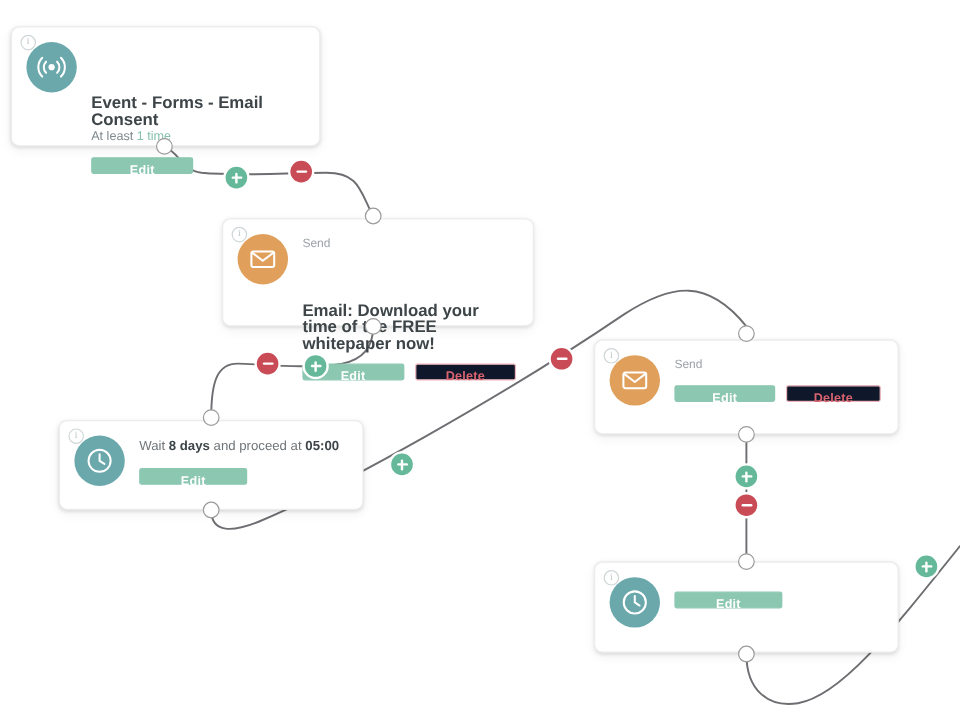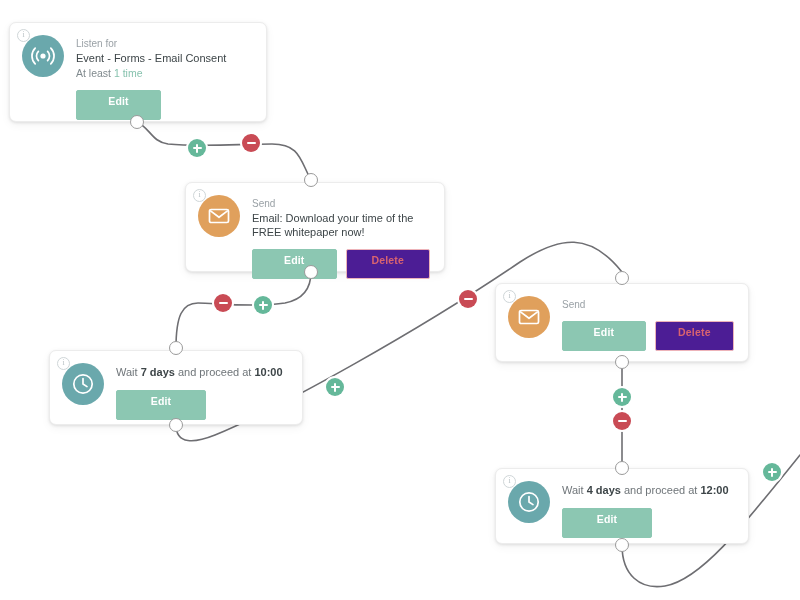--- a/index.html
+++ b/index.html
@@ -31,34 +31,34 @@
   .node-icon{
     flex:0 0 auto;width:42px;height:42px;border-radius:50%;
     display:flex;align-items:center;justify-content:center;margin-right:12px;
   }
   .node-icon.teal{background:#6aa8ac;}
   .node-icon.orange{background:#e0a05c;}
   .node-icon svg{display:block;}
   .card-content{flex:1 1 auto;min-width:0;padding-top:2px;}
 
   .lbl-sub{font-size:10px;color:#9aa1a6;line-height:13px;margin-bottom:1px;}
-  .lbl-title{font-size:11px;color:#3d4548;font-weight:normal;line-height:14px;}
+  .lbl-title{font-size:14px;color:#3d4548;font-weight:bold;line-height:14px;margin-top:41px;}
   .lbl-meta{font-size:10.5px;color:#808a8e;line-height:14px;margin-top:1px;}
   .lbl-meta .accent{color:#87c2ae;}
   .lbl-wait{font-size:11px;color:#6f7579;line-height:15px;}
   .lbl-wait b{color:#3d4548;font-weight:bold;}
 
   .btn-row{display:flex;gap:9px;margin-top:10px;}
   .btn{
-    box-sizing:border-box;height:30px;line-height:20px;
+    box-sizing:border-box;height:14px;line-height:20px;
     font-size:10.5px;font-weight:bold;text-align:center;
     border-radius:2px;cursor:pointer;letter-spacing:.2px;
   }
   .btn-edit{background:#8cc7b2;color:#ffffff;border:1px solid #8cc7b2;width:85px;}
-  .btn-delete{background:#4c1d95;color:#d9636f;border:1px solid #edb3b9;width:85px;}
+  .btn-delete{background:#0f172a;color:#d9636f;border:1px solid #edb3b9;width:85px;}
   .btn-edit.wide{width:90px;}
 
   
   .port{
     position:absolute;width:14px;height:14px;border-radius:50%;
     background:#ffffff;border:1px solid #9a9a9a;box-sizing:border-box;
     transform:translate(-50%,-50%);
   }
   .cbtn{
     position:absolute;width:18px;height:18px;border-radius:50%;
@@ -92,21 +92,20 @@
     <span class="card-info">i</span>
     <div class="card-body">
       <div class="node-icon teal">
         <svg width="26" height="26" viewBox="0 0 26 26">
           <circle cx="13" cy="13" r="2.6" fill="#ffffff"></circle>
           <path d="M8.4 8.4a6.5 6.5 0 0 0 0 9.2M17.6 8.4a6.5 6.5 0 0 1 0 9.2" stroke="#ffffff" stroke-width="1.7" fill="none" stroke-linecap="round"></path>
           <path d="M5.2 5.2a11 11 0 0 0 0 15.6M20.8 5.2a11 11 0 0 1 0 15.6" stroke="#ffffff" stroke-width="1.7" fill="none" stroke-linecap="round"></path>
         </svg>
       </div>
       <div class="card-content">
-        <div class="lbl-sub">Listen for</div>
         <div class="lbl-title">Event - Forms - Email Consent</div>
         <div class="lbl-meta"><span>At least </span><span class="accent">1 time</span></div>
         <div class="btn-row">
           <div class="btn btn-edit">Edit</div>
         </div>
       </div>
     </div>
   </div>
   <div class="port" style="left:137px;top:122px;"></div>
 
@@ -135,21 +134,21 @@
   <div class="card" style="left:49px;top:350px;width:254px;height:75px;">
     <span class="card-info">i</span>
     <div class="card-body">
       <div class="node-icon teal">
         <svg width="26" height="26" viewBox="0 0 26 26">
           <circle cx="13" cy="13" r="9.2" fill="none" stroke="#ffffff" stroke-width="1.7"></circle>
           <path d="M13 7.6V13l4 2.6" fill="none" stroke="#ffffff" stroke-width="1.7" stroke-linecap="round" stroke-linejoin="round"></path>
         </svg>
       </div>
       <div class="card-content">
-        <div class="lbl-wait"><span>Wait </span><b>7 days</b><span> and proceed at </span><b>10:00</b></div>
+        <div class="lbl-wait"><span>Wait </span><b>8 days</b><span> and proceed at </span><b>05:00</b></div>
         <div class="btn-row">
           <div class="btn btn-edit wide">Edit</div>
         </div>
       </div>
     </div>
   </div>
   <div class="port" style="left:176px;top:348px;"></div>
   <div class="port" style="left:176px;top:425px;"></div>
 
   <div class="card" style="left:495px;top:283px;width:254px;height:79px;">
@@ -176,21 +175,20 @@
   <div class="card" style="left:495px;top:468px;width:254px;height:76px;">
     <span class="card-info">i</span>
     <div class="card-body">
       <div class="node-icon teal">
         <svg width="26" height="26" viewBox="0 0 26 26">
           <circle cx="13" cy="13" r="9.2" fill="none" stroke="#ffffff" stroke-width="1.7"></circle>
           <path d="M13 7.6V13l4 2.6" fill="none" stroke="#ffffff" stroke-width="1.7" stroke-linecap="round" stroke-linejoin="round"></path>
         </svg>
       </div>
       <div class="card-content">
-        <div class="lbl-wait"><span>Wait </span><b>4 days</b><span> and proceed at </span><b>12:00</b></div>
         <div class="btn-row">
           <div class="btn btn-edit wide">Edit</div>
         </div>
       </div>
     </div>
   </div>
   <div class="port" style="left:622px;top:468px;"></div>
   <div class="port" style="left:622px;top:545px;"></div>
 
   <div class="cbtn add" style="left:197px;top:148px;">

